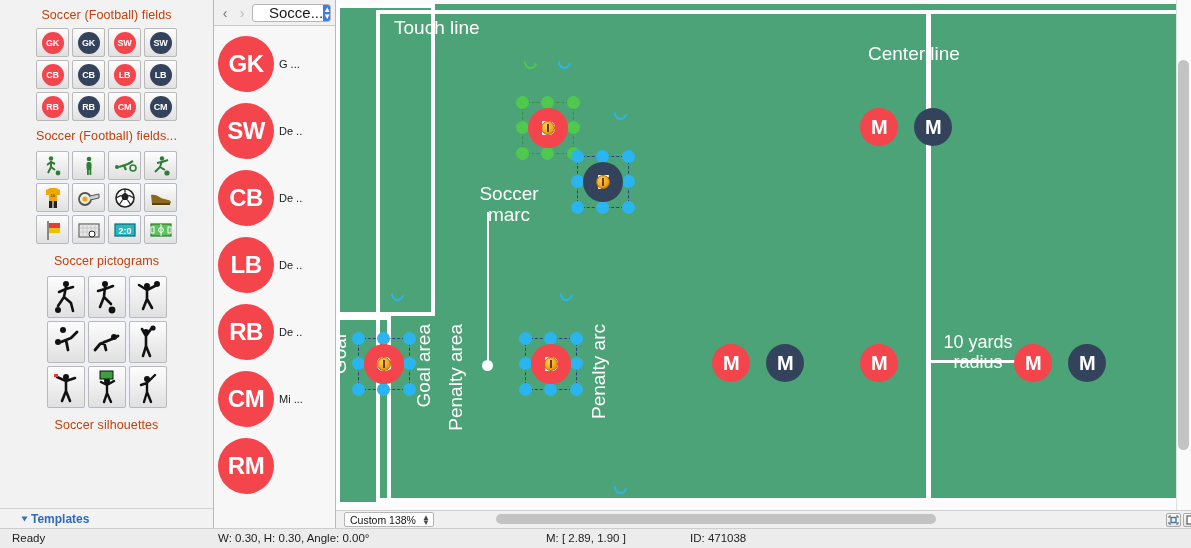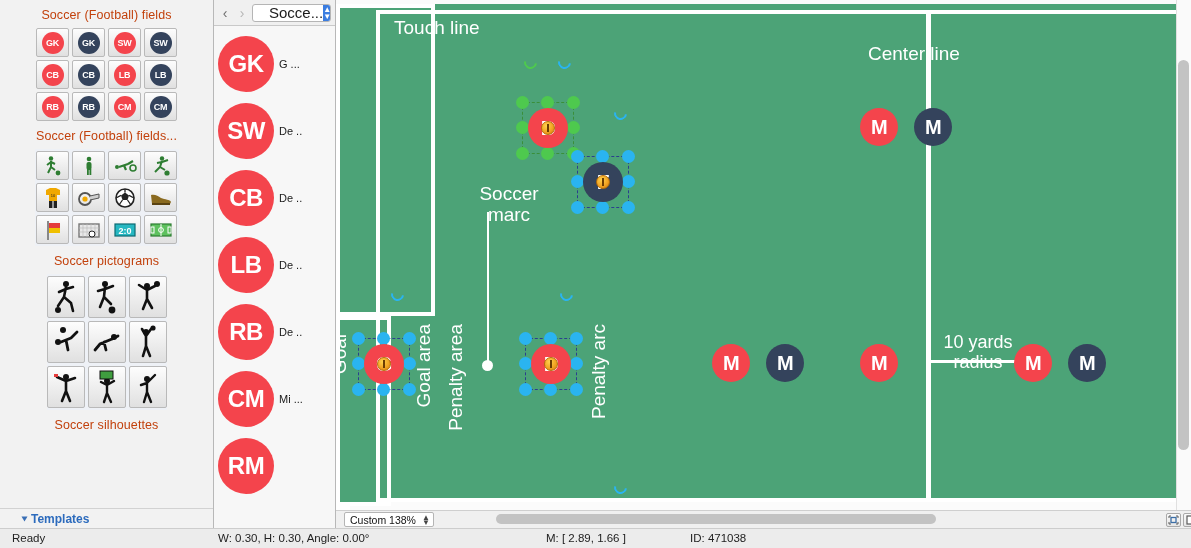--- a/index.html
+++ b/index.html
@@ -580,17 +580,17 @@
     <div class="canvas-btn" style="left:847px;">
       <svg width="9" height="10" viewBox="0 0 9 10">
         <rect x="1" y="1" width="7" height="8" fill="#fff" stroke="#5b5b5b" stroke-width="1.2"></rect>
       </svg>
     </div>
   </div>
 
   <div class="status-bar">
     <span class="st st-ready">Ready</span>
     <span class="st st-dims">W: 0.30,  H: 0.30,  Angle: 0.00°</span>
-    <span class="st st-mouse">M: [ 2.89, 1.66 ]</span>
+    <span class="st st-mouse">M: [ 2.89, 1.90 ]</span>
     <span class="st st-id">ID: 471038</span>
   </div>
 
 </div>
 
 </body></html>

